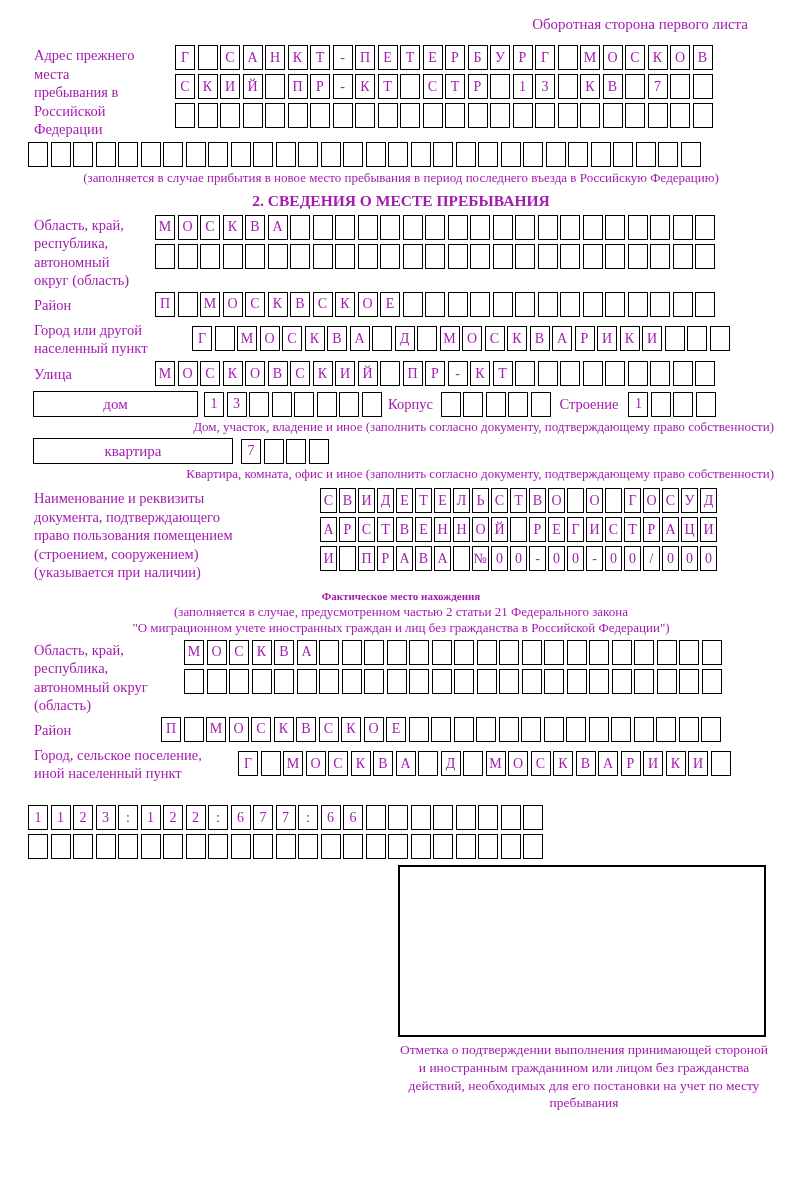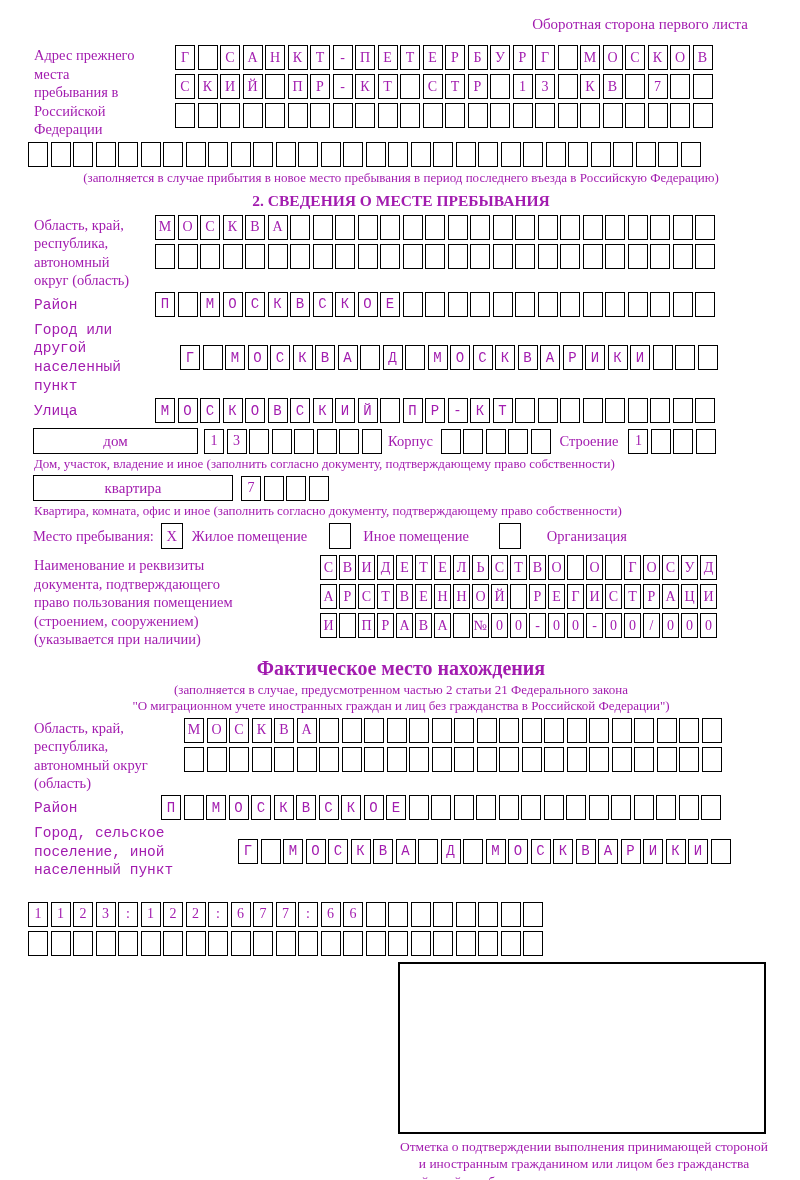--- a/index.html
+++ b/index.html
@@ -6,37 +6,37 @@
   .page {
     position:relative; width:800px; height:1180px; margin:0 auto;
     background:#ffffff; color:#a21caf;
     font-family:"Liberation Serif", serif;
     box-sizing:border-box; padding:16px 26px 0 28px;
     overflow:hidden;
   }
   .header-note { text-align:right; font-size:15px; padding-right:26px; margin-bottom:12px; }
 
   .field { display:flex; align-items:flex-start; }
-  .field.vcenter { align-items:center;font-family:Liberation Mono, monospace; }
+  .field.vcenter { align-items:center; }
   .flabel { font-size:14.5px; line-height:1.28; flex:0 0 auto; box-sizing:border-box; padding-left:6px; padding-top:1px; }
   .ltext { display:inline-block; }
 
   .cells-col { display:flex; flex-direction:column; gap:4px; }
   .cells { display:flex; }
   .cell {
     width:18px; height:23px; border:1.5px solid #000; margin-right:2.5px;
     display:flex; align-items:center; justify-content:center;
     font-size:14px; line-height:1; flex:0 0 auto; background:#fff;
   }
   .cells.narrow .cell { width:15px; margin-right:2px; }
 
   .note-center { text-align:center; font-size:13px; margin-top:3px; }
-  .note-left { font-size:13px; margin-top:2px; padding-left:6px; }
+  .note-left { font-size:13px; margin-top:2px; padding-left:6px;text-align:right; }
   .sec-title { text-align:center; font-weight:bold; font-size:15.5px; margin-top:6px; margin-bottom:5px; }
-  .sub-title { text-align:center; font-weight:bold; font-size:20px; margin-top:8px; margin-bottom:2px; }
+  .sub-title { text-align:center; font-weight:bold; font-size:11px; margin-top:8px; margin-bottom:2px; }
 
   .rect-label {
     border:1.6px solid #000; height:24px; display:flex; align-items:center; justify-content:center;
     font-size:15px; box-sizing:content-box; background:#fff;
   }
   .inline-row { display:flex; align-items:center; }
   .inline-lbl { font-size:14.5px; }
 
   .chk {
     width:20px; height:24px; border:1.6px solid #000; display:flex; align-items:center;
@@ -263,21 +263,21 @@
         <div class="cell"></div>
         <div class="cell"></div>
         <div class="cell"></div>
         <div class="cell"></div>
         <div class="cell"></div>
         <div class="cell"></div>
         <div class="cell"></div>
       </div>
   </div>
 
-  <div class="field vcenter" style="margin-top:3px;">
+  <div class="field vcenter" style="margin-top:3px;gap:12px;">
     <div class="flabel" style="flex-basis:152px;">
       <span class="ltext" style="max-width:130px;">Город или другой населенный пункт</span>
     </div>
     <div class="cells">
         <div class="cell">Г</div>
         <div class="cell"></div>
         <div class="cell">М</div>
         <div class="cell">О</div>
         <div class="cell">С</div>
         <div class="cell">К</div>
@@ -373,29 +373,20 @@
     </div>
     <div class="cells" style="margin-left:8px;">
         <div class="cell">7</div>
         <div class="cell"></div>
         <div class="cell"></div>
         <div class="cell"></div>
       </div>
   </div>
   <div class="note-left">Квартира, комната, офис и иное (заполнить согласно документу, подтверждающему право собственности)</div>
 
-  <div class="inline-row" style="margin-top:4px; margin-left:5px;">
-    <span class="inline-lbl">Место пребывания:</span>
-    <div class="chk" style="margin-left:7px;">X</div>
-    <span class="inline-lbl" style="margin-left:9px;">Жилое помещение</span>
-    <div class="chk" style="margin-left:22px;"></div>
-    <span class="inline-lbl" style="margin-left:12px;">Иное помещение</span>
-    <div class="chk" style="margin-left:30px;"></div>
-    <span class="inline-lbl" style="margin-left:26px;">Организация</span>
-  </div>
 
   <div class="field" style="margin-top:6px;">
     <div class="flabel" style="flex-basis:292px;">
       <span class="ltext" style="max-width:200px;">Наименование и реквизиты документа, подтверждающего право пользования помещением (строением, сооружением) (указывается при наличии)</span>
     </div>
     <div class="cells-col">
       <div class="cells narrow">
           <div class="cell">С</div>
           <div class="cell">В</div>
           <div class="cell">И</div>

